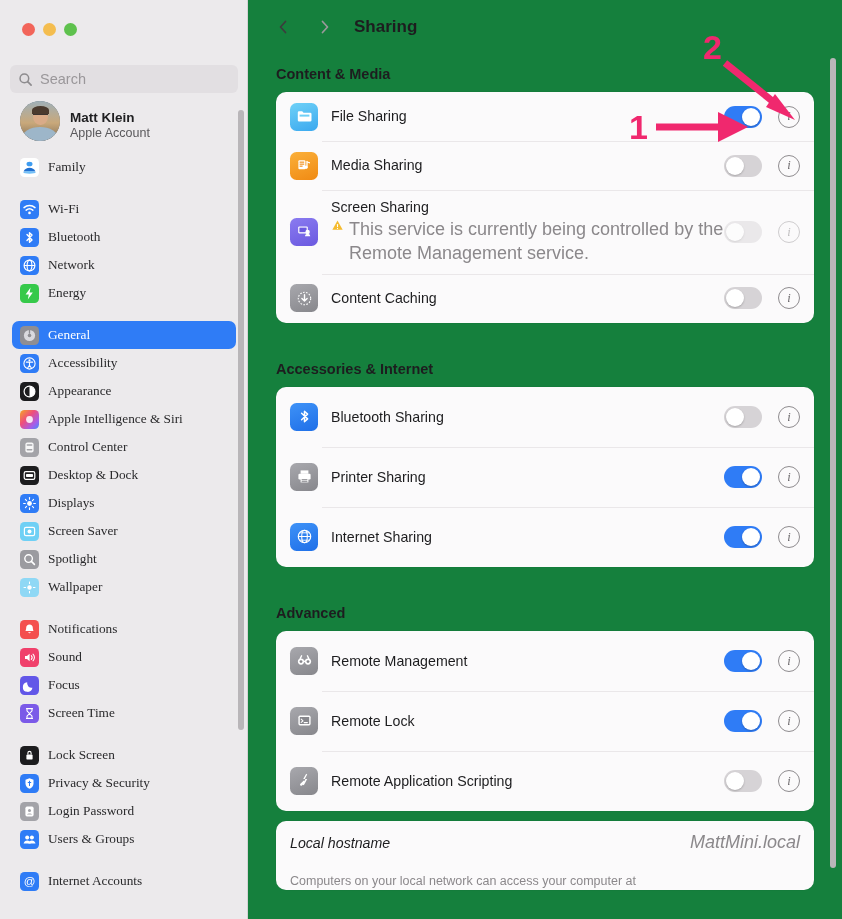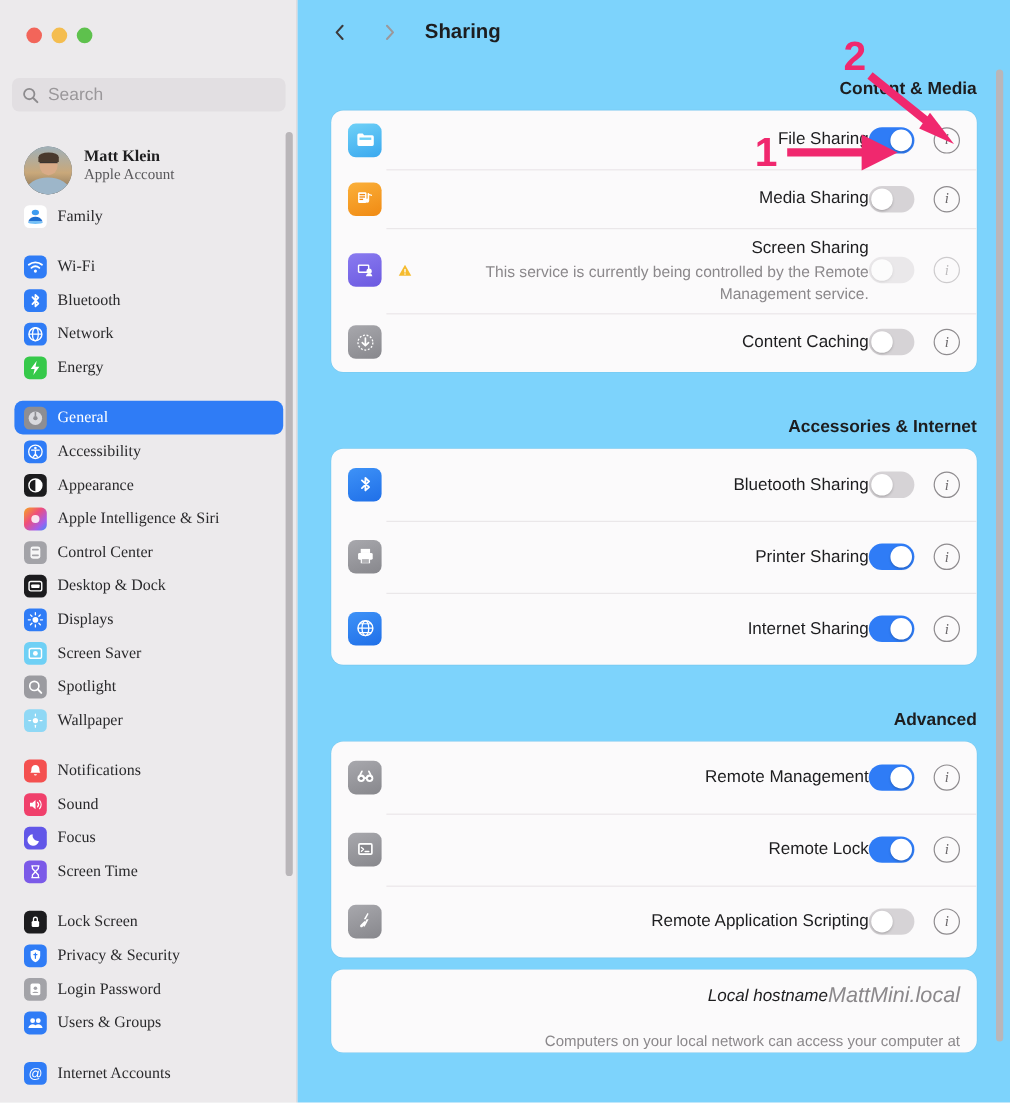--- a/index.html
+++ b/index.html
@@ -83,27 +83,26 @@
     position: absolute;
     top: 100px;
     left: 0;
     width: 248px;
     height: 819px;
     overflow: hidden;
   }
 
   .account-row {
     display: flex;
-    align-items: flex-start;
-    margin: 16px 12px 0 12px;
+    align-items: flex-end;
+    margin: 3px 12px 0 12px;
     padding: 6px 8px;
     border-radius: 7px;
     height: 44px;
     box-sizing: border-box;
-    font-family: Liberation Serif, serif;
   }
   .avatar {
     width: 40px;
     height: 40px;
     border-radius: 50%;
     flex: 0 0 40px;
     margin-right: 10px;
     overflow: hidden;
     position: relative;
     background: #5a6b7a;
@@ -156,23 +155,22 @@
     right: 0; top: 0;
     width: 1px; height: 919px;
     background: #d5d2d5;
   }
 
   
   .main {
     position: relative;
     flex: 1;
     height: 919px;
-    background: #7dd3fc;
+    background: #15803d;
     overflow: hidden;
-    text-align: right;
   }
   .toolbar {
     position: absolute;
     top: 0; left: 0; right: 0;
     height: 54px;
     display: flex;
     align-items: center;
     padding-left: 22px;
     box-sizing: border-box;
     z-index: 4;
@@ -230,21 +228,21 @@
     border-radius: 6.5px;
     margin-right: 13px;
     display: flex; align-items: center; justify-content: center;
     overflow: hidden;
     position: relative;
   }
   .row-body { flex: 1; min-width: 0; padding: 8px 0; }
   .row-label { font-size: 14.2px; color: #1d1d1f; line-height: 1.3; }
   .row-note {
     display: flex;
-    font-size: 13px;
+    font-size: 18px;
     color: #8b888b;
     line-height: 1.32;
     margin-top: 2px;
   }
   .warn-ico { flex: 0 0 13px; margin-right: 5px; margin-top: 1px; }
 
   .toggle {
     width: 38px; height: 22px;
     border-radius: 11px;
     background: #d6d3d6;

